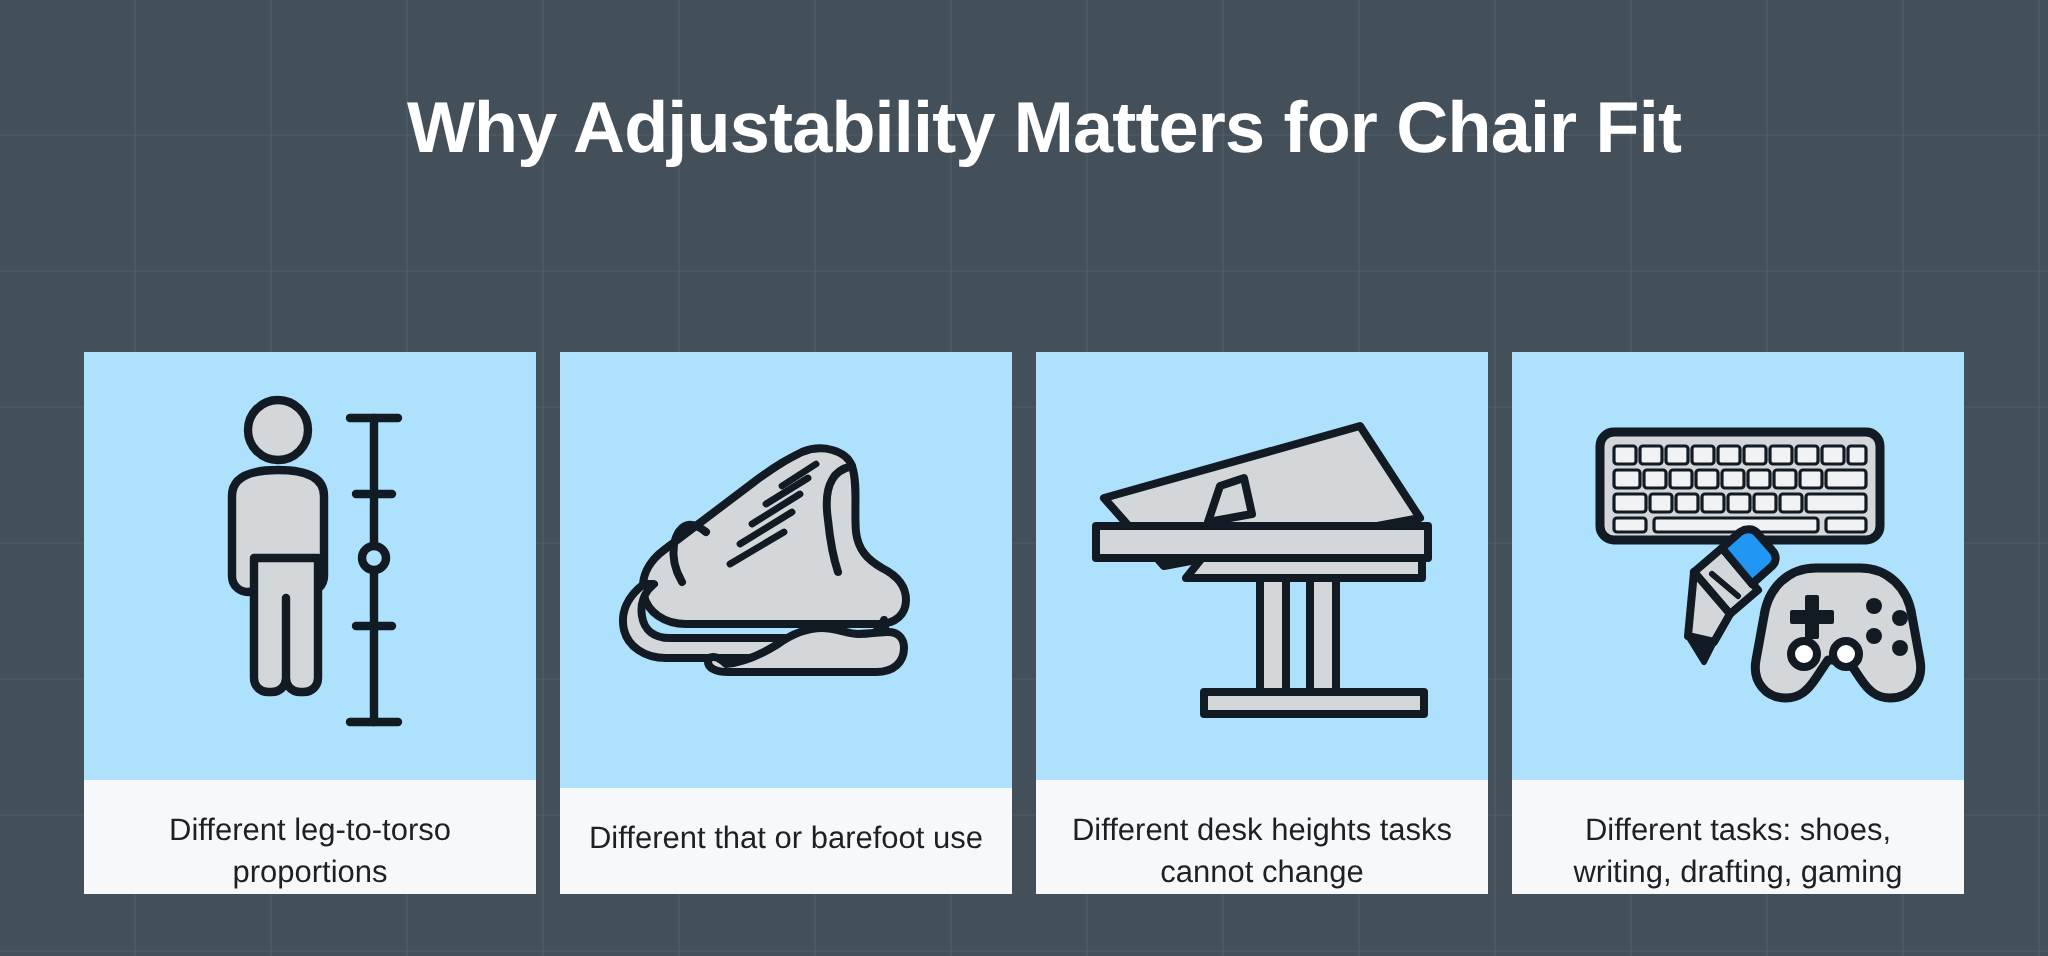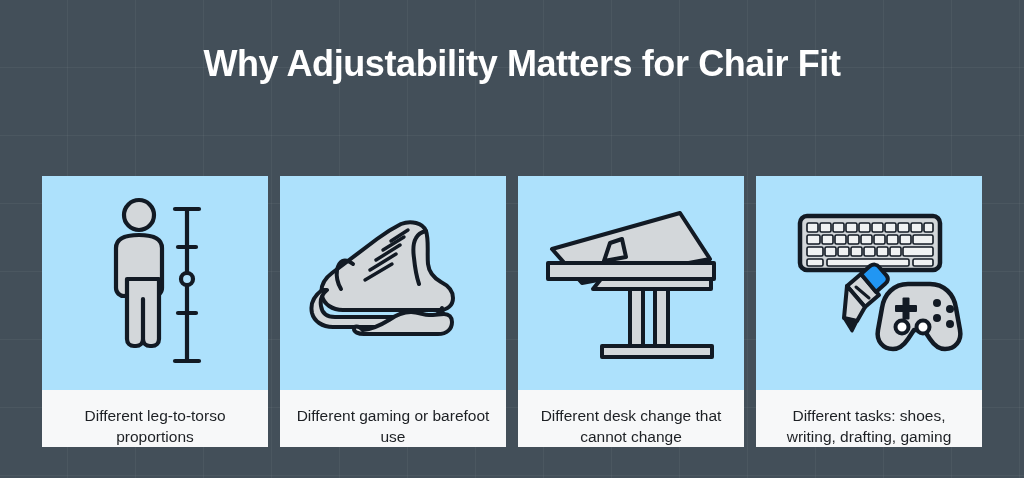--- a/index.html
+++ b/index.html
@@ -120,38 +120,38 @@
           <g stroke="#121a24" stroke-width="3.4" stroke-linecap="round" fill="none">
             <line x1="57" y1="72" x2="84" y2="56"></line>
             <line x1="62" y1="62" x2="88" y2="46"></line>
             <line x1="68" y1="52" x2="92" y2="37"></line>
             <line x1="75" y1="42" x2="96" y2="29"></line>
             <line x1="83" y1="33" x2="100" y2="22"></line>
           </g>
           <path d="M57 118 c10 -1 18 -5 26 -10 c7 -5 14 -8 22 -8 c7 0 13 3 18 3 c6 0 11 -1 15 -1 c5 0 8 3 8 8 c0 7 -5 12 -14 12 h-74 c-6 0 -10 -2 -10 -5 c0 -3 4 -4 9 1 z" fill="#d3d7da" stroke="#121a24" stroke-width="4" stroke-linejoin="round" stroke-linecap="round" transform="translate(-2,4)"></path>
         </svg>
       </div>
-      <div class="card-caption">Different gaming or barefoot use</div>
+      <div class="card-caption">Different that or barefoot use</div>
     </div>
 
     <div class="card">
       <div class="card-art">
         <svg width="175" height="165" viewBox="0 0 175 165">
           <g fill="#d3d7da" stroke="#121a24" stroke-width="4" stroke-linejoin="round" stroke-linecap="round">
             <path d="M8 48 l128 -36 l30 46 l-128 24 z"></path>
             <path d="M66 42 l12 -4 l4 18 l-22 4 z"></path>
             <path d="M4 62 h166 v16 h-166 z"></path>
             <path d="M57 78 h110 v10 h-118 z"></path>
             <rect x="86" y="88" width="13" height="66"></rect>
             <rect x="111" y="88" width="13" height="66"></rect>
             <path d="M58 145 h110 v11 h-110 z"></path>
           </g>
         </svg>
       </div>
-      <div class="card-caption">Different desk change that cannot change</div>
+      <div class="card-caption">Different desk heights tasks cannot change</div>
     </div>
 
     <div class="card">
       <div class="card-art">
         <svg width="190" height="150" viewBox="0 0 190 150">
           <g>
             <rect x="26" y="8" width="140" height="54" rx="7" fill="#d3d7da" stroke="#121a24" stroke-width="4.5"></rect>
             <g fill="#f0f2f3" stroke="#121a24" stroke-width="1.6">
               <rect x="33" y="15" width="11" height="9" rx="1.5"></rect>
               <rect x="46" y="15" width="11" height="9" rx="1.5"></rect>

